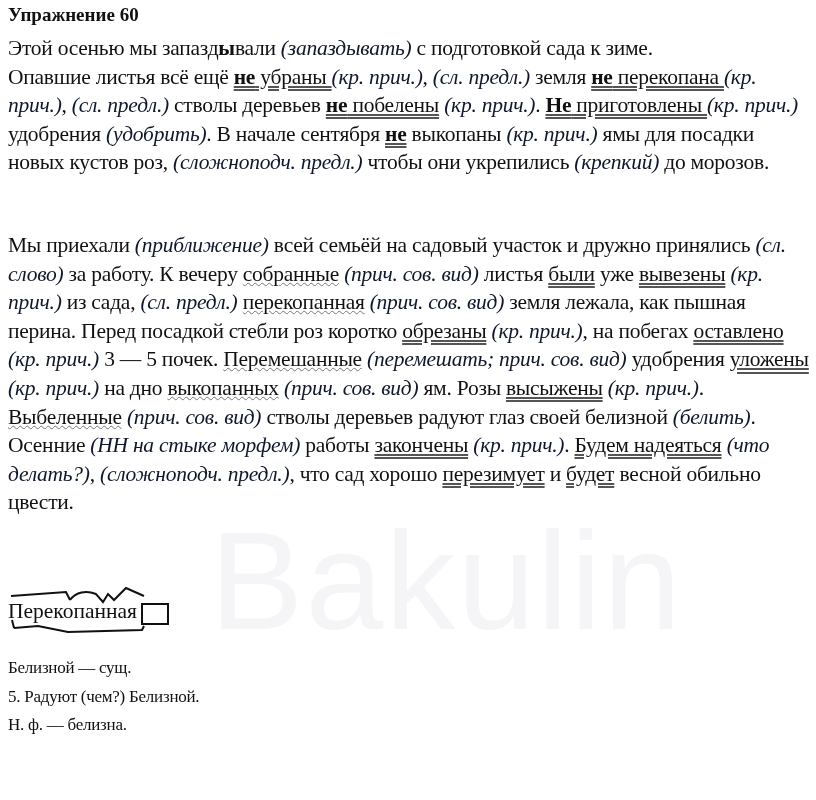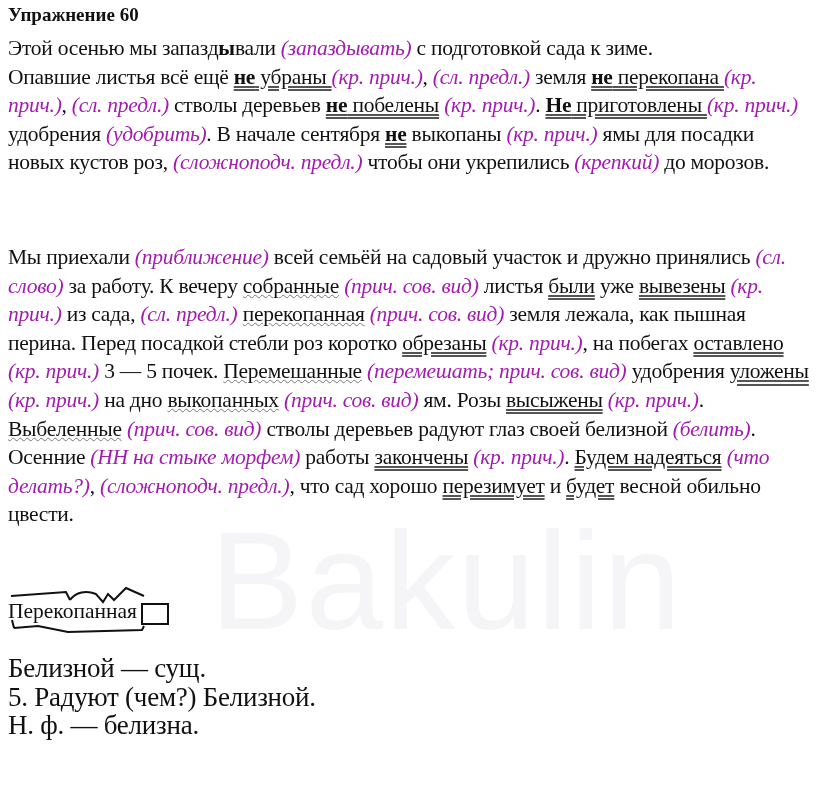--- a/index.html
+++ b/index.html
@@ -11,36 +11,36 @@
   .page { position:absolute; left:8px; top:0; width:808px; }
   .title {
     font-weight:bold; font-size:19px; line-height:22px;
     position:absolute; top:4px; left:0;
   }
   .para {
     position:absolute; left:0; width:806px;
     font-size:21.5px; line-height:28.6px; letter-spacing:-0.25px;
   }
   .p1 { top:34px; }
-  .p2 { top:231px;margin-top:12px; }
-  .note { font-style:italic; color:#a21caf; }
+  .p2 { top:231px; }
+  .note { font-style:italic; color:#0f172a; }
   .b { font-weight:bold; }
   .u2 { text-decoration:underline double; text-decoration-color:#555; }
   .uw { text-decoration:underline wavy; text-decoration-color:#777; text-decoration-thickness:1px; }
   .morph {
     position:absolute; left:8px; top:584px; width:170px; height:52px;
   }
   .morph-word {
     position:absolute; left:0; top:14px;
     font-size:21.5px; line-height:26px;
   }
   .morph svg { position:absolute; left:0; top:0; }
   .analysis {
     position:absolute; left:8px; top:654px;
-    font-size:27px; line-height:28.6px; letter-spacing:-0.25px;
+    font-size:17px; line-height:28.6px; letter-spacing:-0.25px;
   }
   .watermark {
     position:absolute; color:rgba(225,225,235,0.35);
     font-family:"Liberation Sans", sans-serif; font-size:140px;
     top:500px; left:210px; letter-spacing:2px; pointer-events:none;
   }
 </style>
 </head>
 <body>
 

